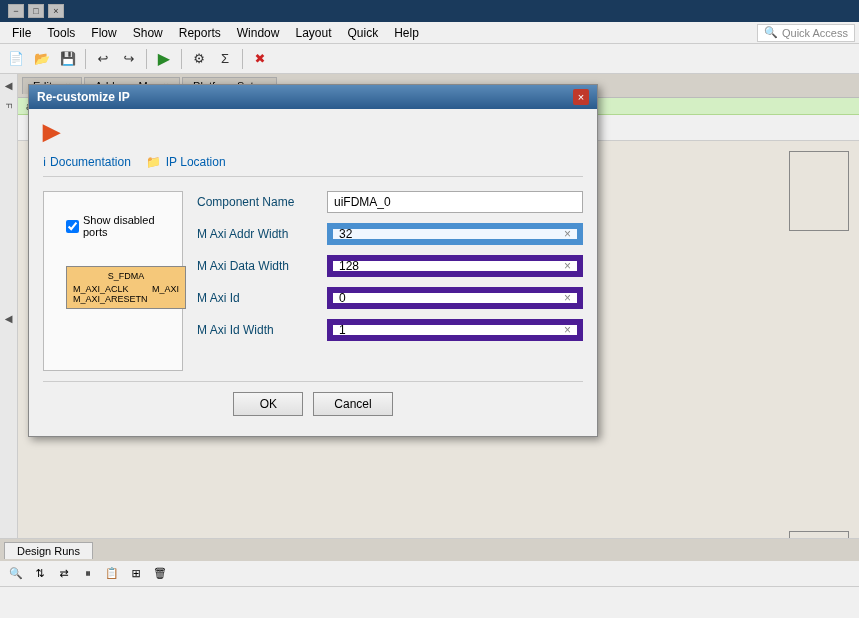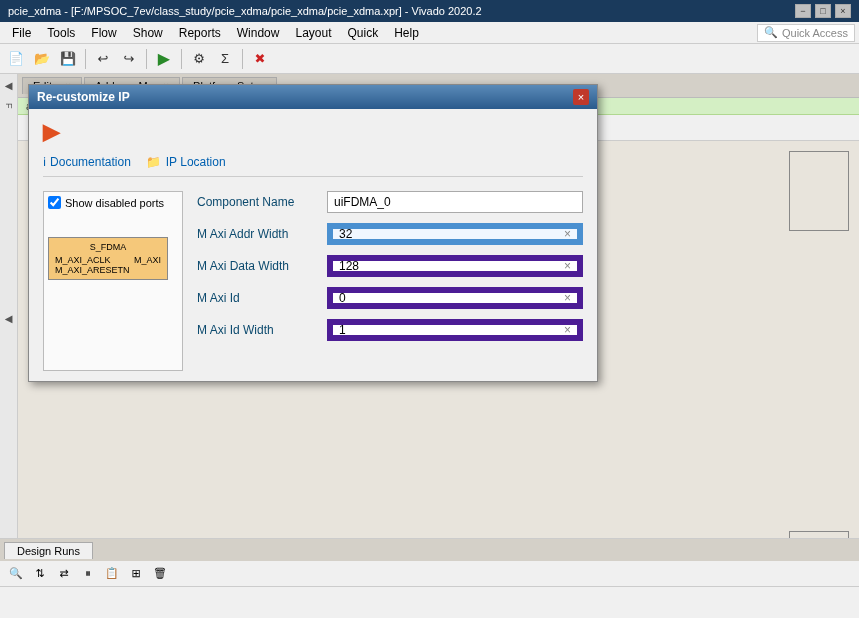--- a/index.html
+++ b/index.html
@@ -207,21 +207,21 @@
     .nav-link { color: #0060b0; cursor: pointer; font-size: 12px; display: flex; align-items: center; gap: 4px; }
 
     
     .dialog-content { display: flex; gap: 14px; }
 
     
     .preview-panel {
       width: 140px;
       border: 1px solid #bbb;
       background: #fafafa;
-      padding: 4px;
+      padding: 22px;
       min-height: 180px;
       display: flex;
       flex-direction: column;
       align-items: flex-start;
     }
     .preview-checkbox { display: flex; align-items: center; gap: 4px; font-size: 11px; margin-bottom: 8px; }
     .preview-ip-block {
       border: 1px solid #888;
       background: #f5c87a;
       padding: 4px 6px;
@@ -300,23 +300,20 @@
       bottom: 8px; right: 8px;
       font-size: 11px;
       color: #888;
       pointer-events: none;
     }
   </style>
 </head>
 <body>
 
 <div class="title-bar">
-  <div class="title-bar-left">
-    <span>pcie_xdma - [F:/MPSOC_7ev/class_study/pcie_xdma/pcie_xdma/pcie_xdma.xpr] - Vivado 2020.2</span>
-  </div>
   <div class="title-bar-right">
     <div class="title-btn">−</div>
     <div class="title-btn">□</div>
     <div class="title-btn">×</div>
   </div>
 </div>
 
 <div class="menu-bar">
   <span class="menu-item">File</span>
   <span class="menu-item">Tools</span>
@@ -501,20 +498,24 @@
             <div class="form-group">
               <span class="form-label">M Axi Id Width</span>
               <div class="form-input">
                 <span>1</span>
                 <span class="form-clear">×</span>
               </div>
             </div>
           </div>
         </div>
 
+        <div class="dialog-footer">
+          <button class="dialog-btn">OK</button>
+          <button class="dialog-btn">Cancel</button>
+        </div>
       </div>
     </div>
 
     <div class="watermark">CSDN @布丁的FPGA之旅</div>
   </div>
 </div>
 
 <div class="bottom-area">
   <div class="bottom-tabs">
     <div class="bottom-tab active">Design Runs</div>

